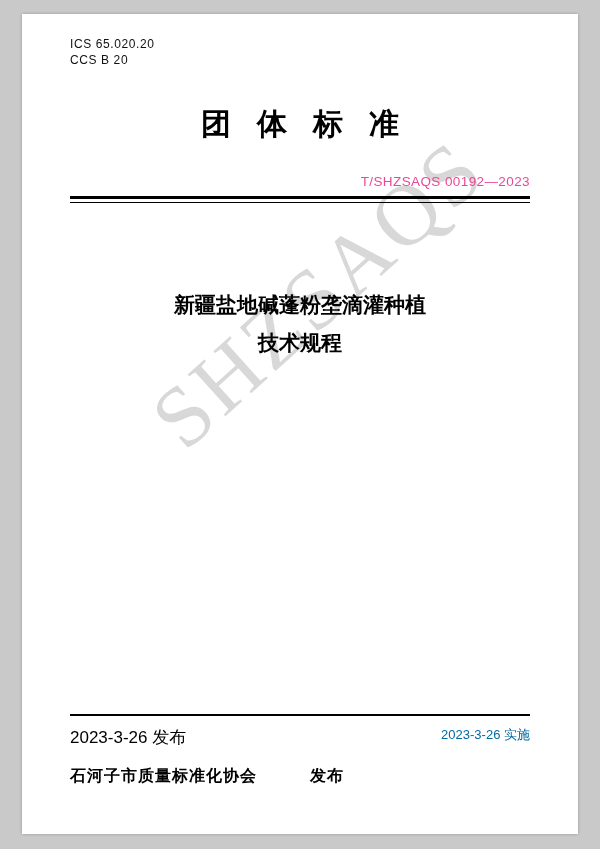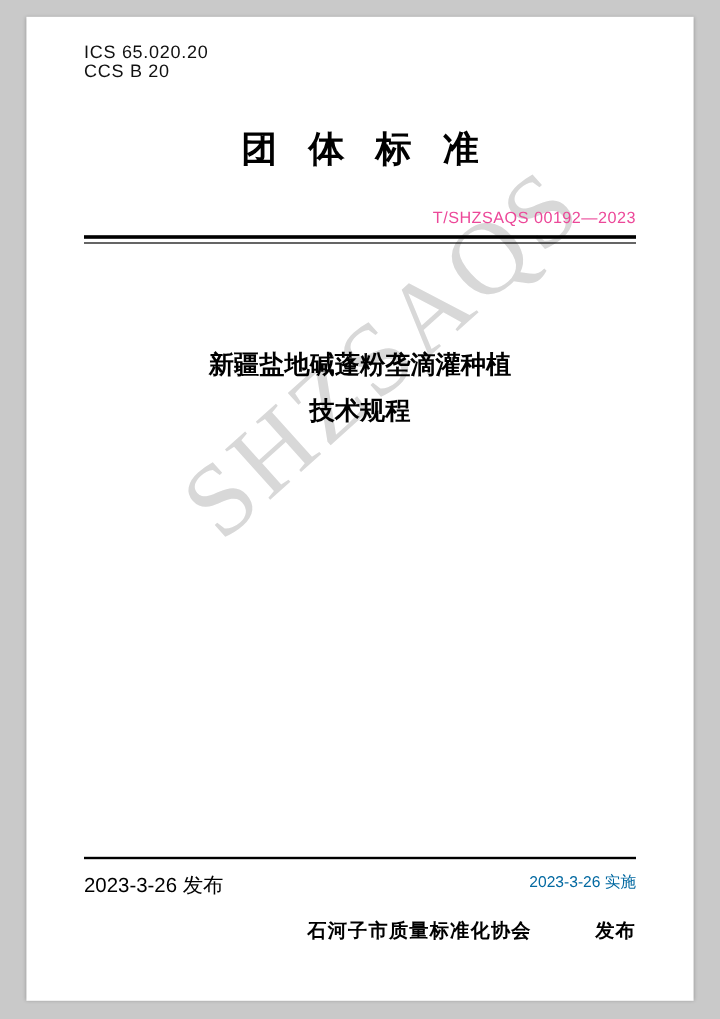--- a/index.html
+++ b/index.html
@@ -47,21 +47,21 @@
     white-space: nowrap;
     font-weight: 400;
   }
 
   
   .ics-block {
     position: absolute;
     left: 48px;
     top: 22px;
     font-family: "Liberation Sans", sans-serif;
-    font-size: 15px;
+    font-size: 12px;
     color: #111;
     line-height: 16px;
     letter-spacing: 0.6px;
   }
 
   
   .doc-type {
     position: absolute;
     left: 48px;
     top: 90px;
@@ -141,21 +141,21 @@
     top: 712px;
     font-size: 13px;
     font-family: "Liberation Sans", sans-serif;
     color: #0369a1;
   }
   .issuer-row {
     position: absolute;
     left: 48px;
     top: 752px;
     width: 460px;
-    text-align: right;
+    text-align: left;
     font-size: 16px;
     font-weight: bold;
     font-family: "Liberation Sans", sans-serif;
     color: #000;
     letter-spacing: 1px;
   }
   .issuer-row .gap {
     display: inline-block;
     width: 42px;
   }

